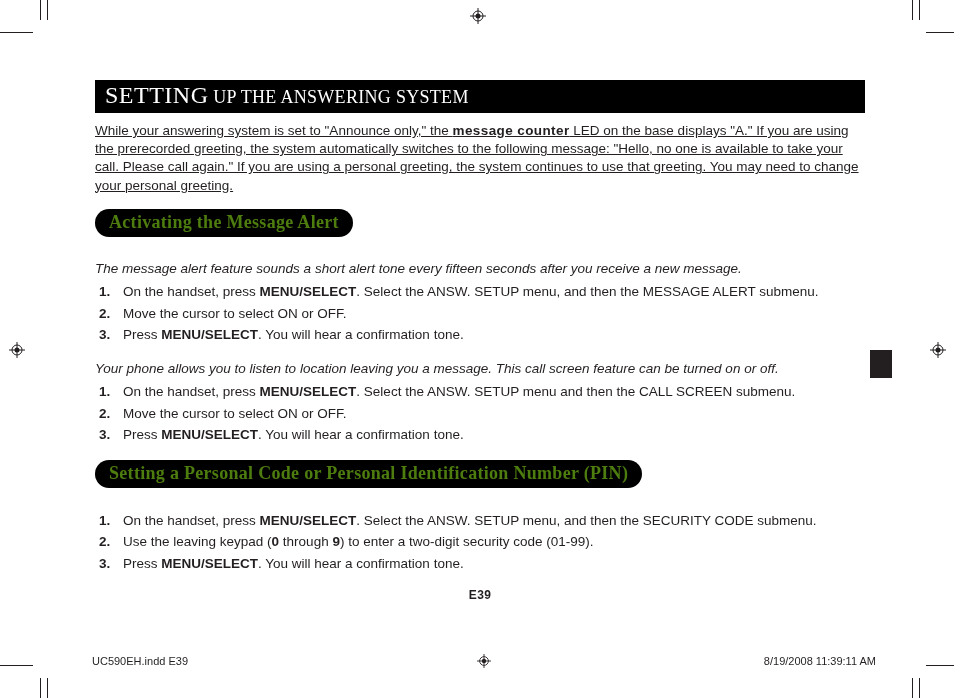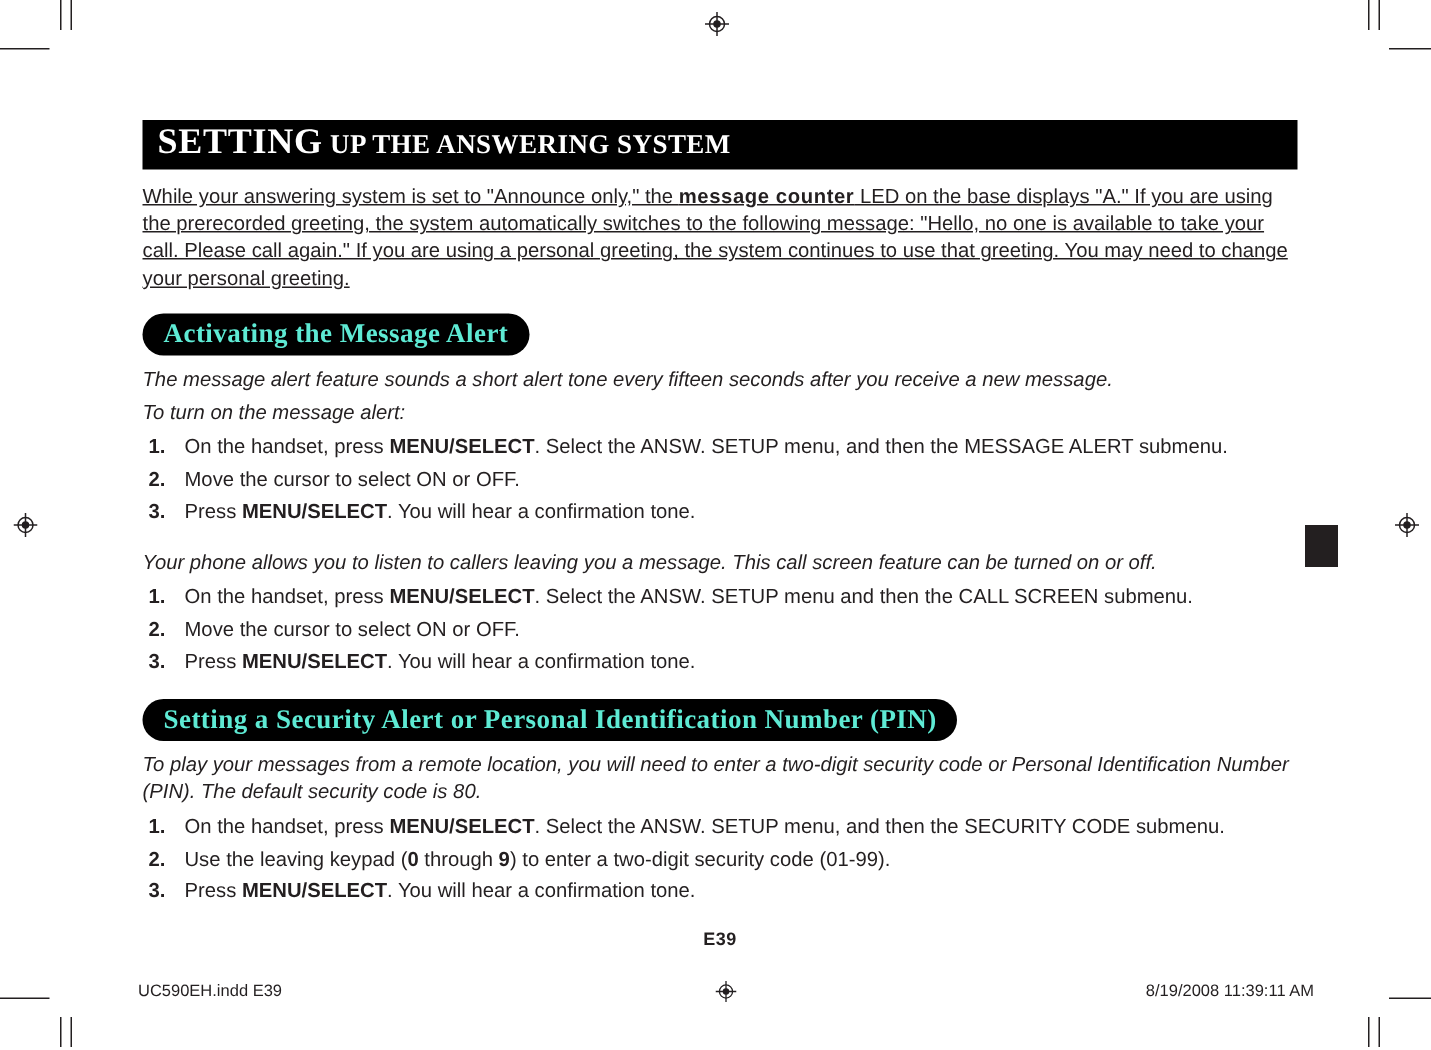--- a/index.html
+++ b/index.html
@@ -33,32 +33,32 @@
   .reg-left { left: 9px; top: 342px; }
   .reg-right { left: 930px; top: 342px; }
   .thumb-tab {
     position: absolute; right: 62px; top: 350px; width: 22px; height: 28px; background:#231f20;
   }
   .page {
     position: absolute; left: 95px; top: 80px; width: 770px;
   }
   .title-bar {
     background: #000; color: #fff; padding: 2px 10px 4px 10px;
-    font-weight: bold; margin-bottom: 9px;
+    font-weight: normal; margin-bottom: 9px;
     font-family: Georgia, 'Times New Roman', serif;
   }
   .title-bar .t1 { font-size: 24px; letter-spacing: 0.5px; }
   .title-bar .t2 { font-size: 18px; letter-spacing: 0.3px; }
   .intro { line-height: 1.35; margin-bottom: 14px; text-decoration: underline; }
   .bold { font-weight: bold; margin-top: 35px; }
   .bold-tight { font-weight: bold; letter-spacing: 0.4px; }
   .pill {
-    display: inline-block; background:#000; color:#5eead4; border-radius: 14px;
+    display: inline-block; background:#000; color:#4d7c0f; border-radius: 14px;
     padding: 3px 14px 4px 14px; font-family: Georgia, 'Times New Roman', serif; font-weight: bold;
-    font-size: 18px; margin-bottom: 7px; letter-spacing: 0.3px;
+    font-size: 18px; margin-bottom: 23px; letter-spacing: 0.3px;
   }
   .sec { margin-bottom: 15px; }
   .sec-intro { line-height: 1.35; margin-bottom: 4px; font-style: italic; }
   ol.steps { list-style: none; margin-left: 4px; }
   ol.steps li { position: relative; padding-left: 24px; line-height: 1.45; margin-bottom: 2px; }
   ol.steps li .num { position:absolute; left: 0; font-weight: bold; }
   .page-num { text-align: center; font-weight: bold; font-size: 12px; margin-top: 12px; letter-spacing:0.3px;}
   .footer {
     position: absolute; left: 92px; right: 78px; top: 655px; font-size: 11px; color:#231f20;
     display:flex; justify-content: space-between;
@@ -112,31 +112,31 @@
 
   <div class="title-bar">
     <span class="t1">SETTING</span><span class="t2"> UP THE ANSWERING SYSTEM</span>
   </div>
 
   <p class="intro">
     <span>While your answering system is set to "Announce only," the </span><span class="bold-tight">message counter</span><span> LED on the base displays "A." If you are using the prerecorded greeting, the system automatically switches to the following message: "Hello, no one is available to take your call. Please call again." If you are using a personal greeting, the system continues to use that greeting. You may need to change your personal greeting.</span>
   </p>
 
   <div id="sections">
-      <div class="sec"><div class="pill">Activating the Message Alert</div><div class="sec-intro">The message alert feature sounds a short alert tone every fifteen seconds after you receive a new message.</div><div class="sec-intro">To turn on the message alert:</div><ol class="steps">
+      <div class="sec"><div class="pill">Activating the Message Alert</div><div class="sec-intro">The message alert feature sounds a short alert tone every fifteen seconds after you receive a new message.</div><ol class="steps">
           <li><span class="num">1.</span><span>On the handset, press </span><span class="bold">MENU/SELECT</span><span>. Select the ANSW. SETUP menu, and then the MESSAGE ALERT submenu.</span></li>
           <li><span class="num">2.</span><span>Move the cursor to select ON or OFF.</span></li>
           <li><span class="num">3.</span><span>Press </span><span class="bold">MENU/SELECT</span><span>. You will hear a confirmation tone.</span></li>
         </ol></div>
-      <div class="sec"><div class="sec-intro">Your phone allows you to listen to callers leaving you a message. This call screen feature can be turned on or off.</div><ol class="steps">
+      <div class="sec"><div class="sec-intro">Your phone allows you to listen to location leaving you a message. This call screen feature can be turned on or off.</div><ol class="steps">
           <li><span class="num">1.</span><span>On the handset, press </span><span class="bold">MENU/SELECT</span><span>. Select the ANSW. SETUP menu and then the CALL SCREEN submenu.</span></li>
           <li><span class="num">2.</span><span>Move the cursor to select ON or OFF.</span></li>
           <li><span class="num">3.</span><span>Press </span><span class="bold">MENU/SELECT</span><span>. You will hear a confirmation tone.</span></li>
         </ol></div>
-      <div class="sec"><div class="pill">Setting a Security Alert or Personal Identification Number (PIN)</div><div class="sec-intro">To play your messages from a remote location, you will need to enter a two-digit security code or Personal Identification Number (PIN). The default security code is 80.</div><ol class="steps">
+      <div class="sec"><div class="pill">Setting a Personal Code or Personal Identification Number (PIN)</div><ol class="steps">
           <li><span class="num">1.</span><span>On the handset, press </span><span class="bold">MENU/SELECT</span><span>. Select the ANSW. SETUP menu, and then the SECURITY CODE submenu.</span></li>
           <li><span class="num">2.</span><span>Use the leaving keypad (</span><span class="bold">0</span><span> through </span><span class="bold">9</span><span>) to enter a two-digit security code (01-99).</span></li>
           <li><span class="num">3.</span><span>Press </span><span class="bold">MENU/SELECT</span><span>. You will hear a confirmation tone.</span></li>
         </ol></div>
     </div>
 
   <div class="page-num">E39</div>
 </div>
 
 <div class="footer">

